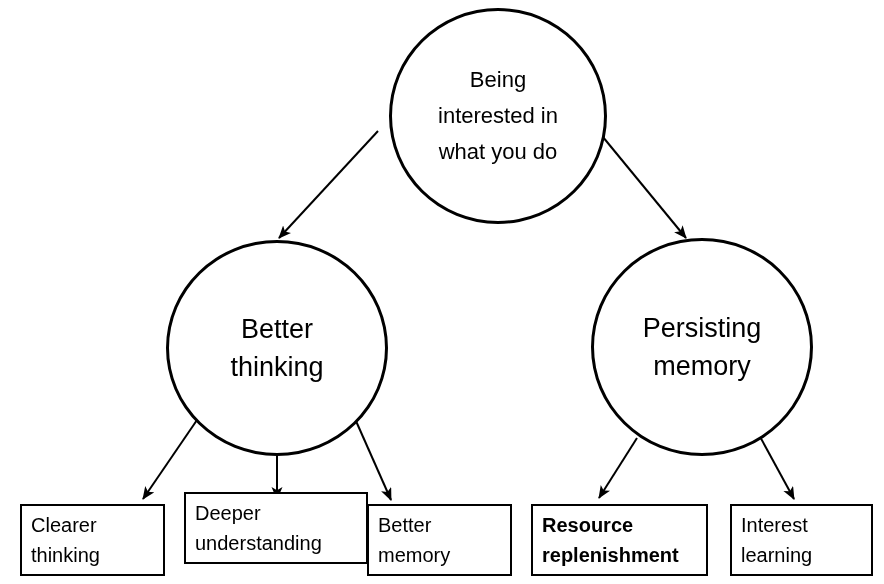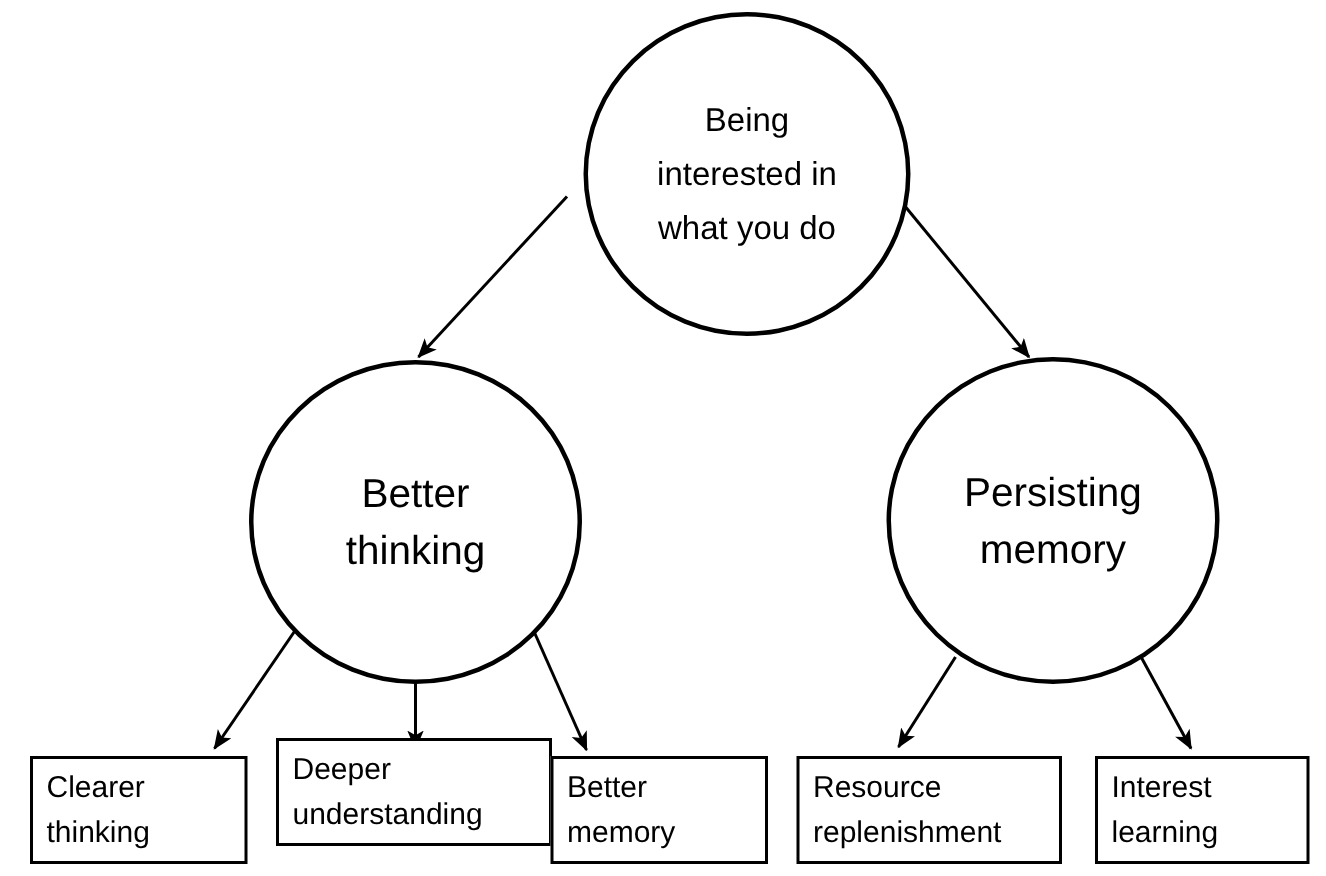--- a/index.html
+++ b/index.html
@@ -49,21 +49,21 @@
     flex-direction: column;
     justify-content: center;
     padding-left: 9px;
     font-size: 20px;
     line-height: 30px;
   }
   .box span { display: block; }
   #box-clearer  { left: 20px;  top: 504px; width: 145px; height: 72px; }
   #box-deeper   { left: 184px; top: 492px; width: 184px; height: 72px; }
   #box-memory   { left: 367px; top: 504px; width: 145px; height: 72px; }
-  #box-resource { left: 531px; top: 504px; width: 177px; height: 72px; }
+  #box-resource { left: 531px; top: 504px; width: 177px; height: 72px; font-weight: bold; }
   #box-interest { left: 730px; top: 504px; width: 143px; height: 72px; }
 </style>
 </head>
 <body>
 
 <div class="canvas">
 
   <svg class="connectors" viewBox="0 0 884 584" xmlns="http://www.w3.org/2000/svg">
     <defs>
       <marker id="arrowhead" markerUnits="userSpaceOnUse" markerWidth="16" markerHeight="13" refX="12" refY="5.5" orient="auto">

